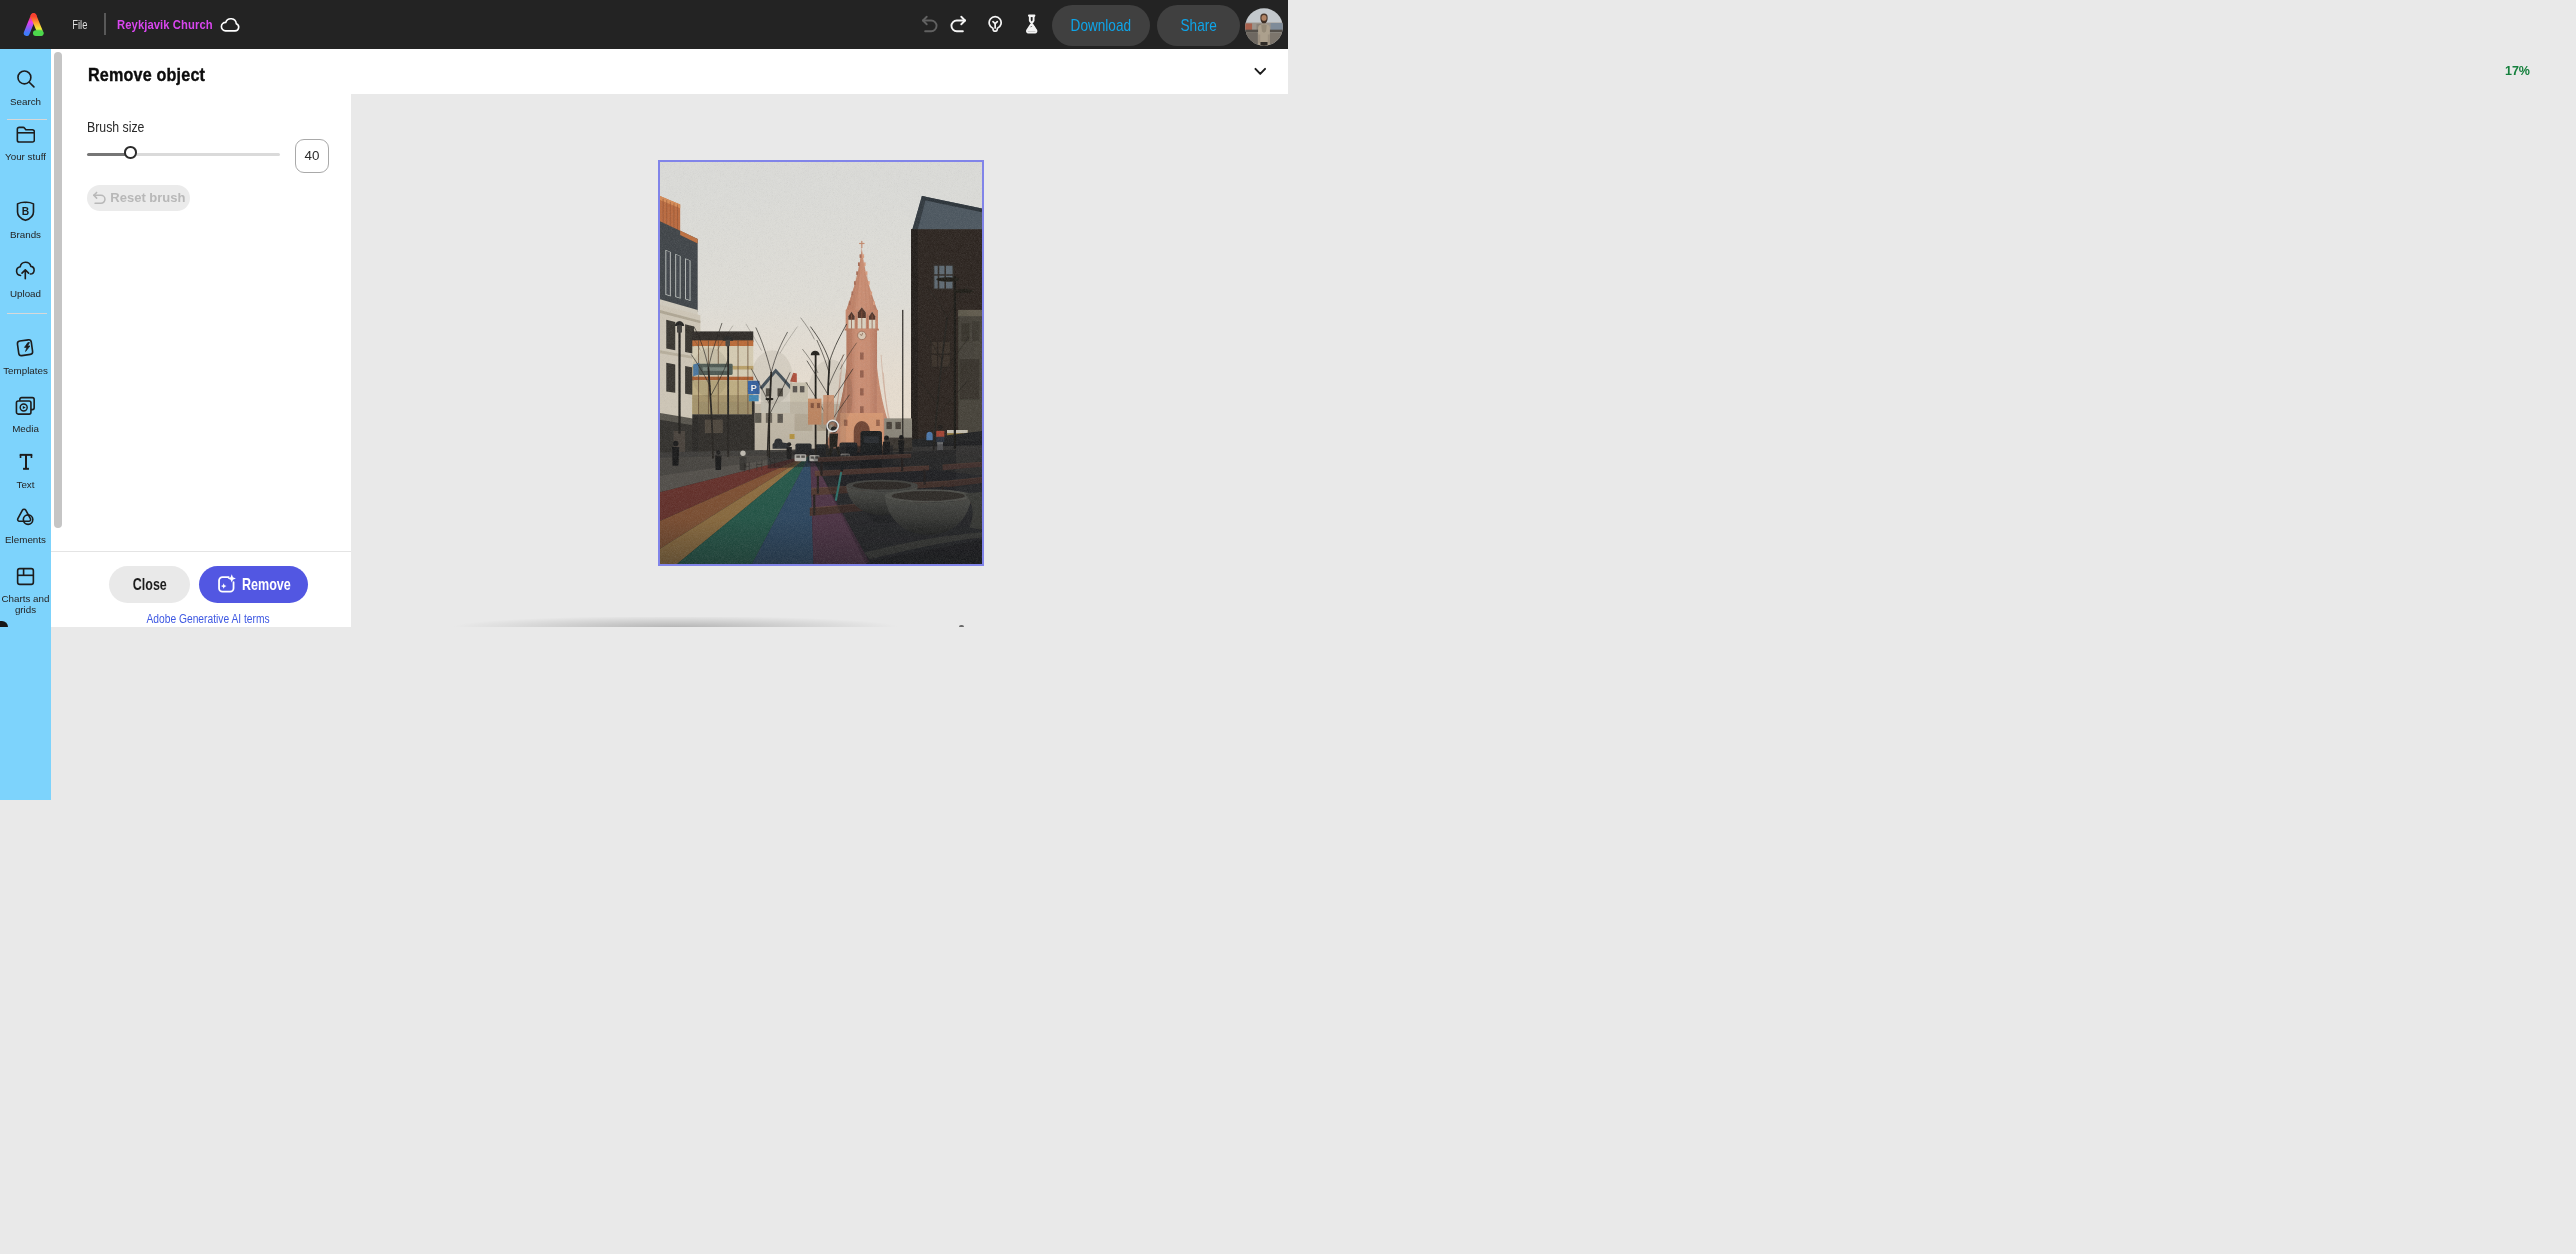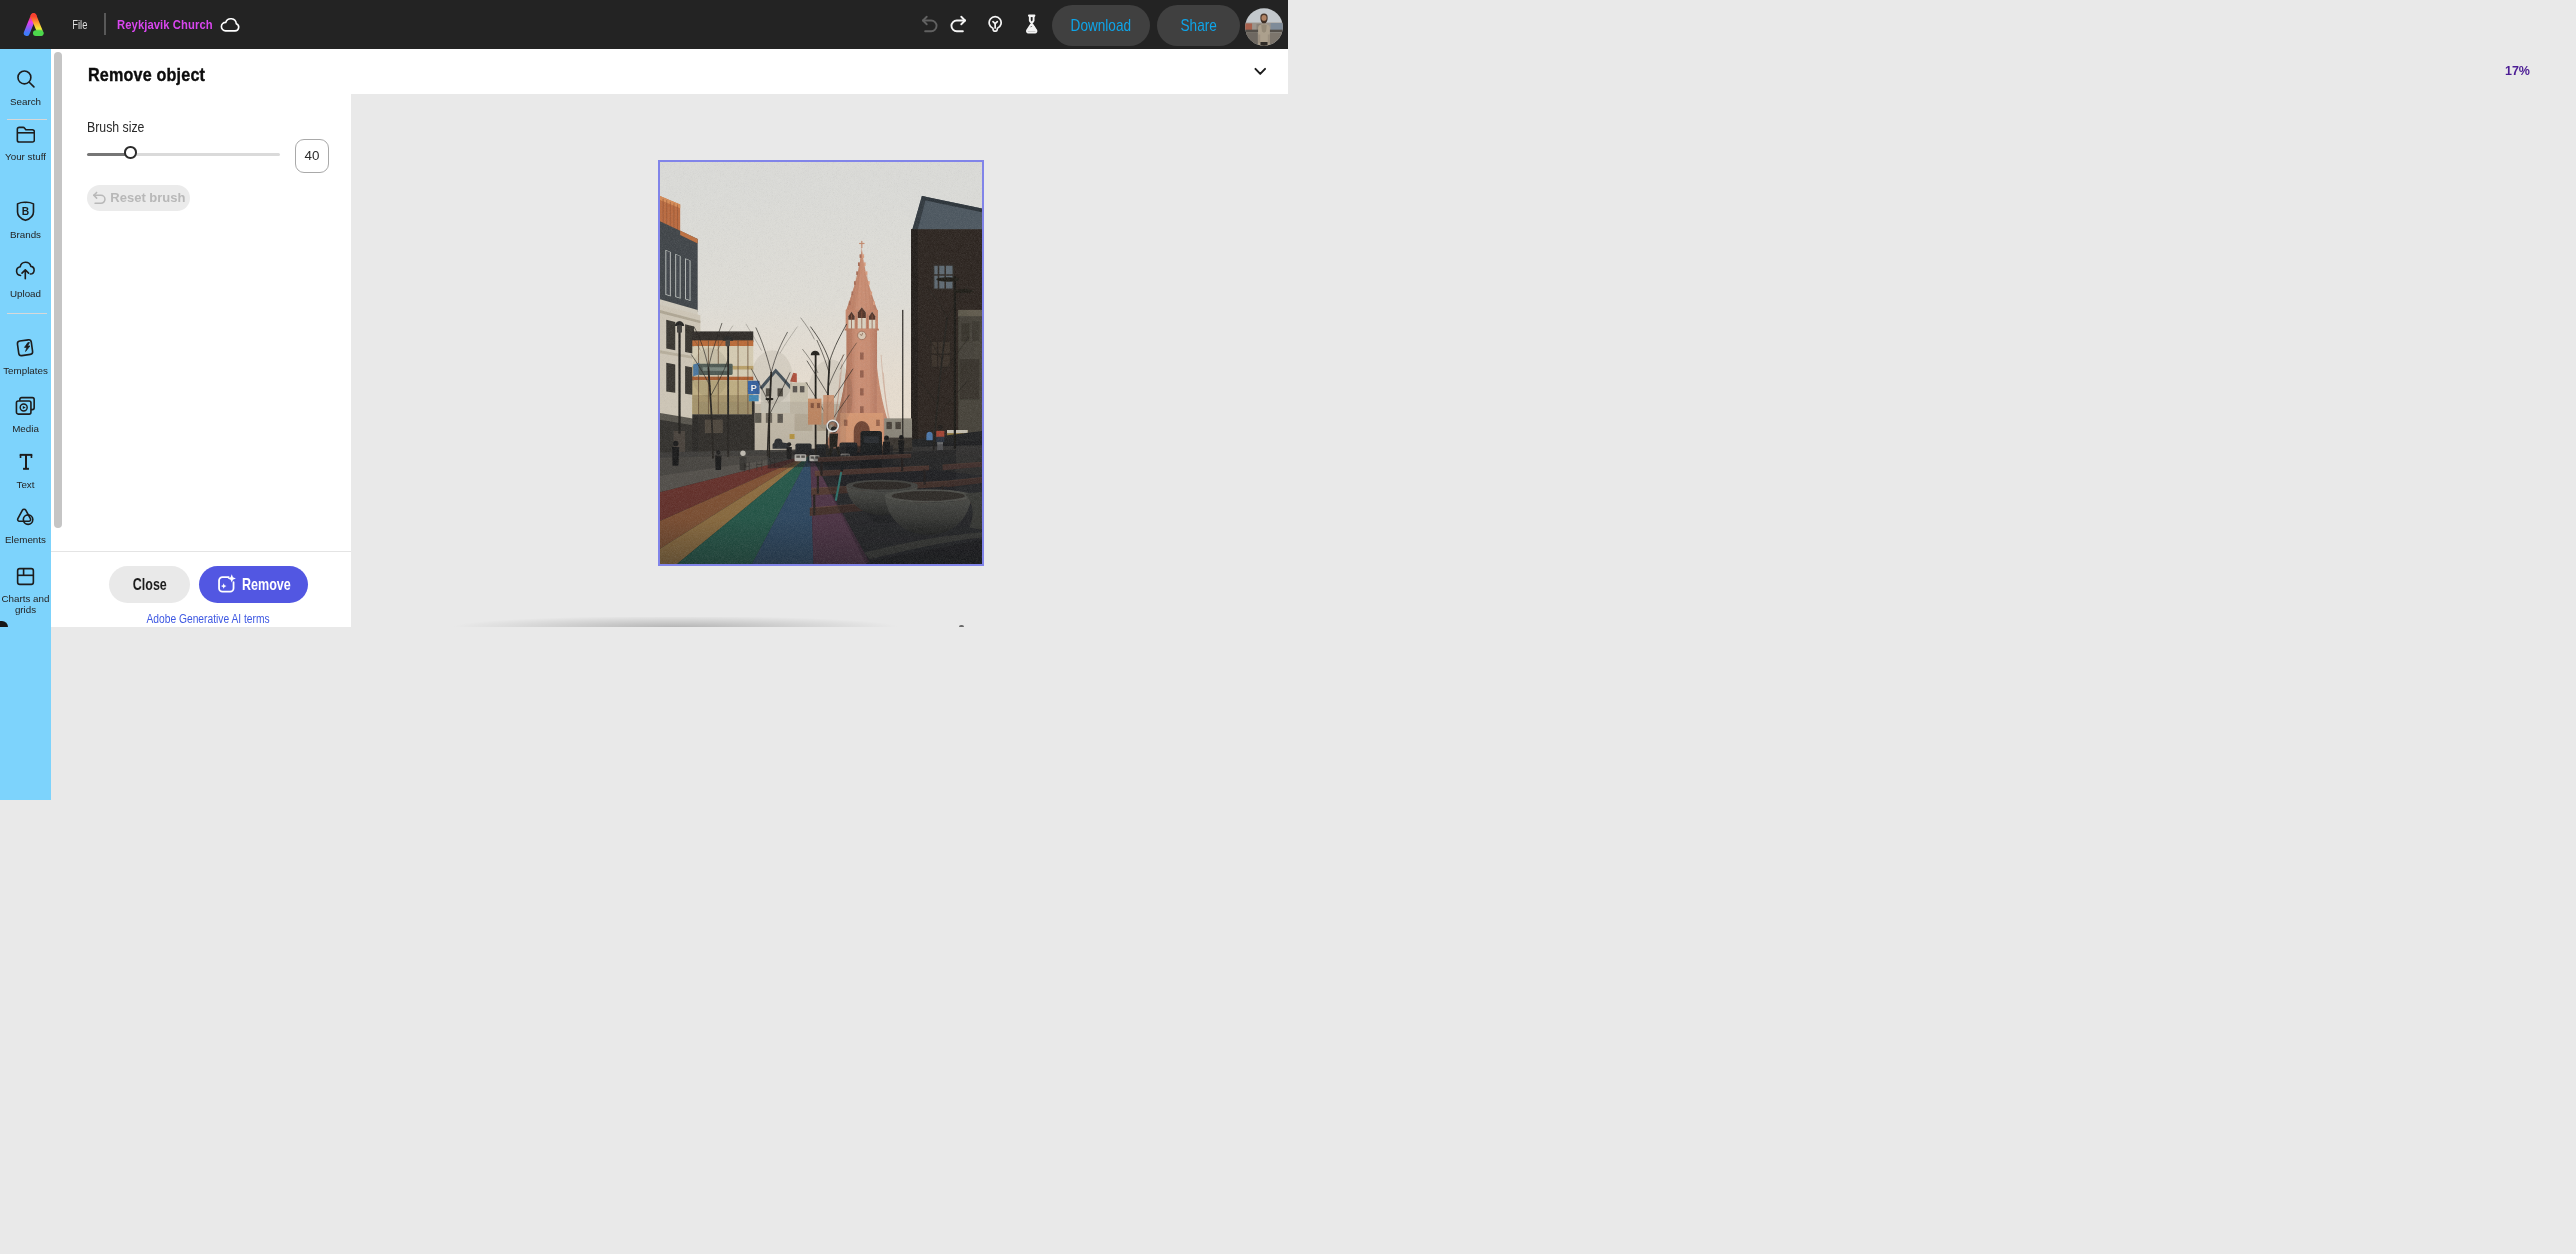--- a/index.html
+++ b/index.html
@@ -51,21 +51,21 @@
   #footsep { position:absolute; left:0; top:502px; width:300px; height:0.9px; background:#e4e4e4; }
   .footbtn { position:absolute; top:517px; height:37px; border-radius:19px; font-size:15.7px; font-weight:bold;
      text-align:center; line-height:37px; }
   #closebtn { left:58px; width:81px; background:#e9e9e9; color:#1d1d1d; }
   #removebtn { left:148px; width:109px; background:#5257e2; color:#fff; padding-left:11.6px; box-sizing:border-box; }
   #removebtn svg { vertical-align:-4.5px; margin-right:5.4px; }
   #ailink { position:absolute; left:41px; top:563px; width:233px; text-align:center; font-size:12.5px; color:#3e58e2; }
 
   
   #strip { position:absolute; left:351px; top:49px; width:937px; height:45px; background:#fff; }
-  #zoomtxt { position:absolute; right:46px; top:49px; height:45px; line-height:45px; font-size:12.5px; font-weight:bold; color:#4c1d95; }
+  #zoomtxt { position:absolute; right:46px; top:49px; height:45px; line-height:45px; font-size:12.5px; font-weight:bold; color:#15803d; }
 
   
   #canvas { position:absolute; left:351px; top:94px; width:937px; height:533px; background:#e9e9e9; }
   #frame { position:absolute; left:658px; top:160px; width:326px; height:406px; border:2.2px solid #8184e9; background:#2a2b2d; }
   #frame svg { display:block; width:100%; height:100%; }
   #bottomshadow { position:absolute; left:385px; top:617px; width:581px; height:9.8px;
      background:radial-gradient(ellipse 55% 160% at 50% 100%, rgba(0,0,0,0.22), rgba(0,0,0,0) 70%); }
   #cornerdot { position:absolute; left:0px; top:621px; width:7.6px; height:6.3px; background:#161616; border-radius:0 9px 0 0; }
 </style>
 </head>

